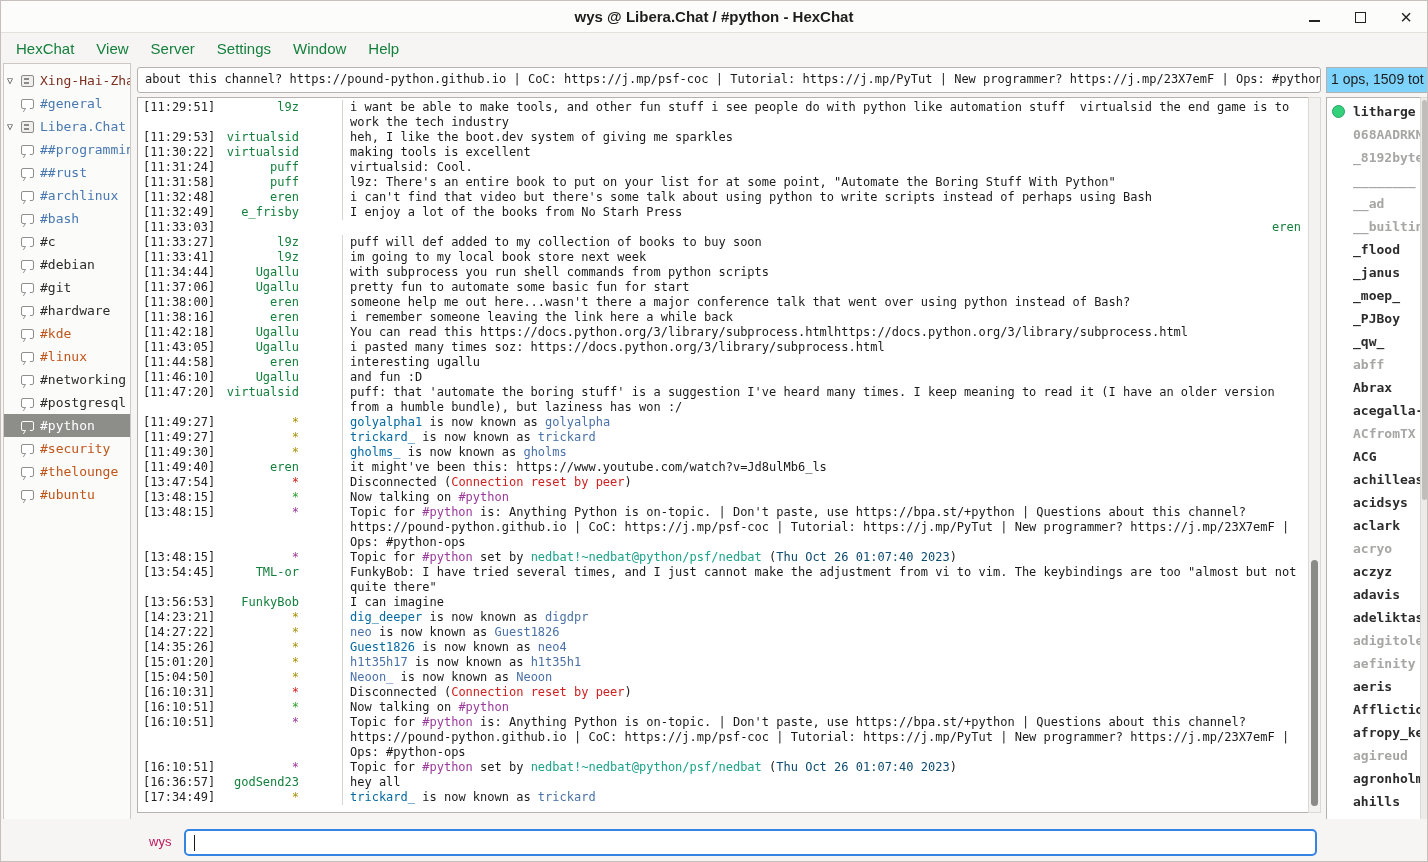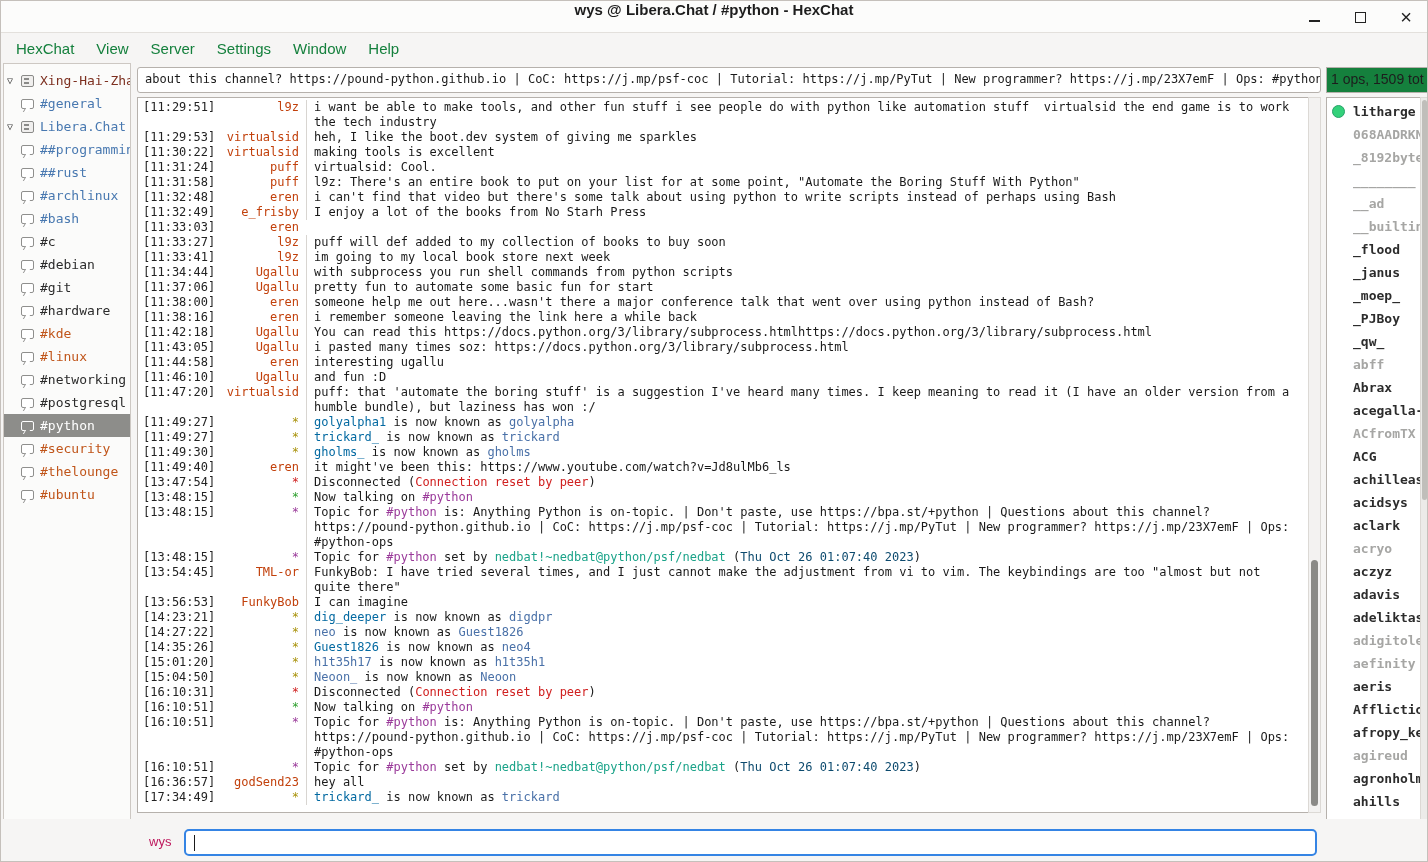--- a/index.html
+++ b/index.html
@@ -5,21 +5,21 @@
   * { margin:0; padding:0; box-sizing:border-box; }
   html,body { background:#d8d4d0; }
   .window {
     position:relative; width:1428px; height:862px; background:#f6f5f4;
     font-family:"Liberation Sans", sans-serif; overflow:hidden;
     border:1px solid #c5c0bb;
   }
   
   .titlebar { position:absolute; top:0; left:0; right:0; height:32px;
     background:#fcfcfb; border-bottom:1px solid #e3e0dc;
-    display:flex; justify-content:center; }
+    display:flex; align-items:center; justify-content:center; }
   .title { font-size:15px; font-weight:bold; color:#1d1d1d; }
   .win-controls { position:absolute; right:10px; top:0; height:32px; display:flex; align-items:center; gap:24px; }
   .wc { width:22px; height:22px; display:flex; align-items:center; justify-content:center;
         color:#222; font-size:15px; cursor:default; }
   .wc-min span { display:block; width:11px; height:0; border-bottom:2px solid #222; margin-top:7px;}
   .wc-max span { display:block; width:11px; height:11px; border:1.5px solid #222; }
   .wc-close { font-size:20px; line-height:20px; }
   
   .menubar { position:absolute; top:32px; left:0; right:0; height:30px;
     display:flex; align-items:center; padding-left:4px; background:#f6f5f4; }
@@ -48,44 +48,44 @@
   .lbl-server-red { color:#7d3020; }
   
   .topicbar { position:absolute; left:136px; top:66px; width:1184px; height:26px;
     background:#fff; border:1px solid #b6b1ac; border-radius:3px;
     font-family:"DejaVu Sans Mono", monospace; font-size:12px; color:#1a1a1a;
     line-height:23px; padding:0 7px; white-space:nowrap; overflow:hidden; }
   
   .chat { position:absolute; left:136px; top:96px; width:1171px; height:716px;
     background:#fff; border:1px solid #b6b1ac; border-right:none; overflow:hidden;
     font-family:"DejaVu Sans Mono", monospace; font-size:12px; color:#1a1a1a; padding-top:2px; }
-  .chat-line { display:flex; align-items:flex-start; line-height:15px; }
+  .chat-line { display:flex; align-items:flex-start; line-height:15px;justify-content:space-between; }
   .chat-ts { flex:none; width:80px; padding-left:5px; color:#222; }
-  .chat-nick { flex:none; width:88px; padding-right:7px; text-align:right; color:#c2410c; }
+  .chat-nick { flex:none; width:88px; padding-right:7px; text-align:right; color:#15803d; }
   .chat-msg { flex:1; border-left:1px solid #d8d5d1; padding-left:7px; padding-right:6px;
-    white-space:pre-wrap; word-wrap:break-word; }
+    white-space:pre-wrap; word-wrap:break-word;margin-left:36px; }
   .s-gold { color:#a9920a; } .s-red { color:#d02020; }
   .s-green { color:#2ea02e; } .s-purple { color:#9a3a9a; }
   .seg-red { color:#d02020; } .seg-chan { color:#9a3a9a; }
   .seg-host { color:#1ba389; } .seg-gold { color:#0c4a6e; }
   .seg-old { color:#0369a1; } .seg-nick { color:#4a71a8; }
   
   .chat-sb { position:absolute; left:1307px; top:96px; width:13px; height:716px;
     background:#f3f2f1; border:1px solid #dcd9d5; }
   .chat-sb .thumb { position:absolute; left:2px; width:7px; border-radius:4px; background:#8a8a87; }
   
   .inputbar { position:absolute; left:0; right:0; bottom:0; height:42px; background:#f6f5f4; }
   .mynick { position:absolute; left:148px; top:833px; font-size:13px; color:#be185d;
     font-family:"Liberation Sans", sans-serif; }
   .inputbox { position:absolute; left:183px; top:828px; width:1133px; height:27px;
     background:#fff; border:2px solid #3584e4; border-radius:5px; }
   .caret { position:absolute; left:8px; top:4px; width:1px; height:16px; background:#1a1a1a; }
   
   .user-header { position:absolute; left:1325px; top:66px; width:103px; height:26px;
-    background:#15803d; border:1px solid #b6b1ac; font-size:14px; color:#1d1d1d;
+    background:#7dd3fc; border:1px solid #b6b1ac; font-size:14px; color:#1d1d1d;
     line-height:23px; padding-left:4px; white-space:nowrap; overflow:hidden; }
   .userlist { position:absolute; left:1325px; top:96px; width:94px; height:740px;
     background:#fff; border:1px solid #b6b1ac; border-right:none; overflow:hidden;
     font-family:"DejaVu Sans Mono", monospace; font-size:13px; padding-top:2px; }
   .user-row { height:23px; display:flex; align-items:center; white-space:nowrap; overflow:hidden;font-weight:bold; }
   .user-row .dot { flex:none; width:13px; height:13px; border-radius:50%;
     background:#33d17a; border:1px solid #26a269; margin-left:5px; margin-right:8px; }
   .user-row .udent { flex:none; width:26px; }
   .user-name { color:#2c2c2c; }
   .user-row.away .user-name { color:#a6a6a4; }

